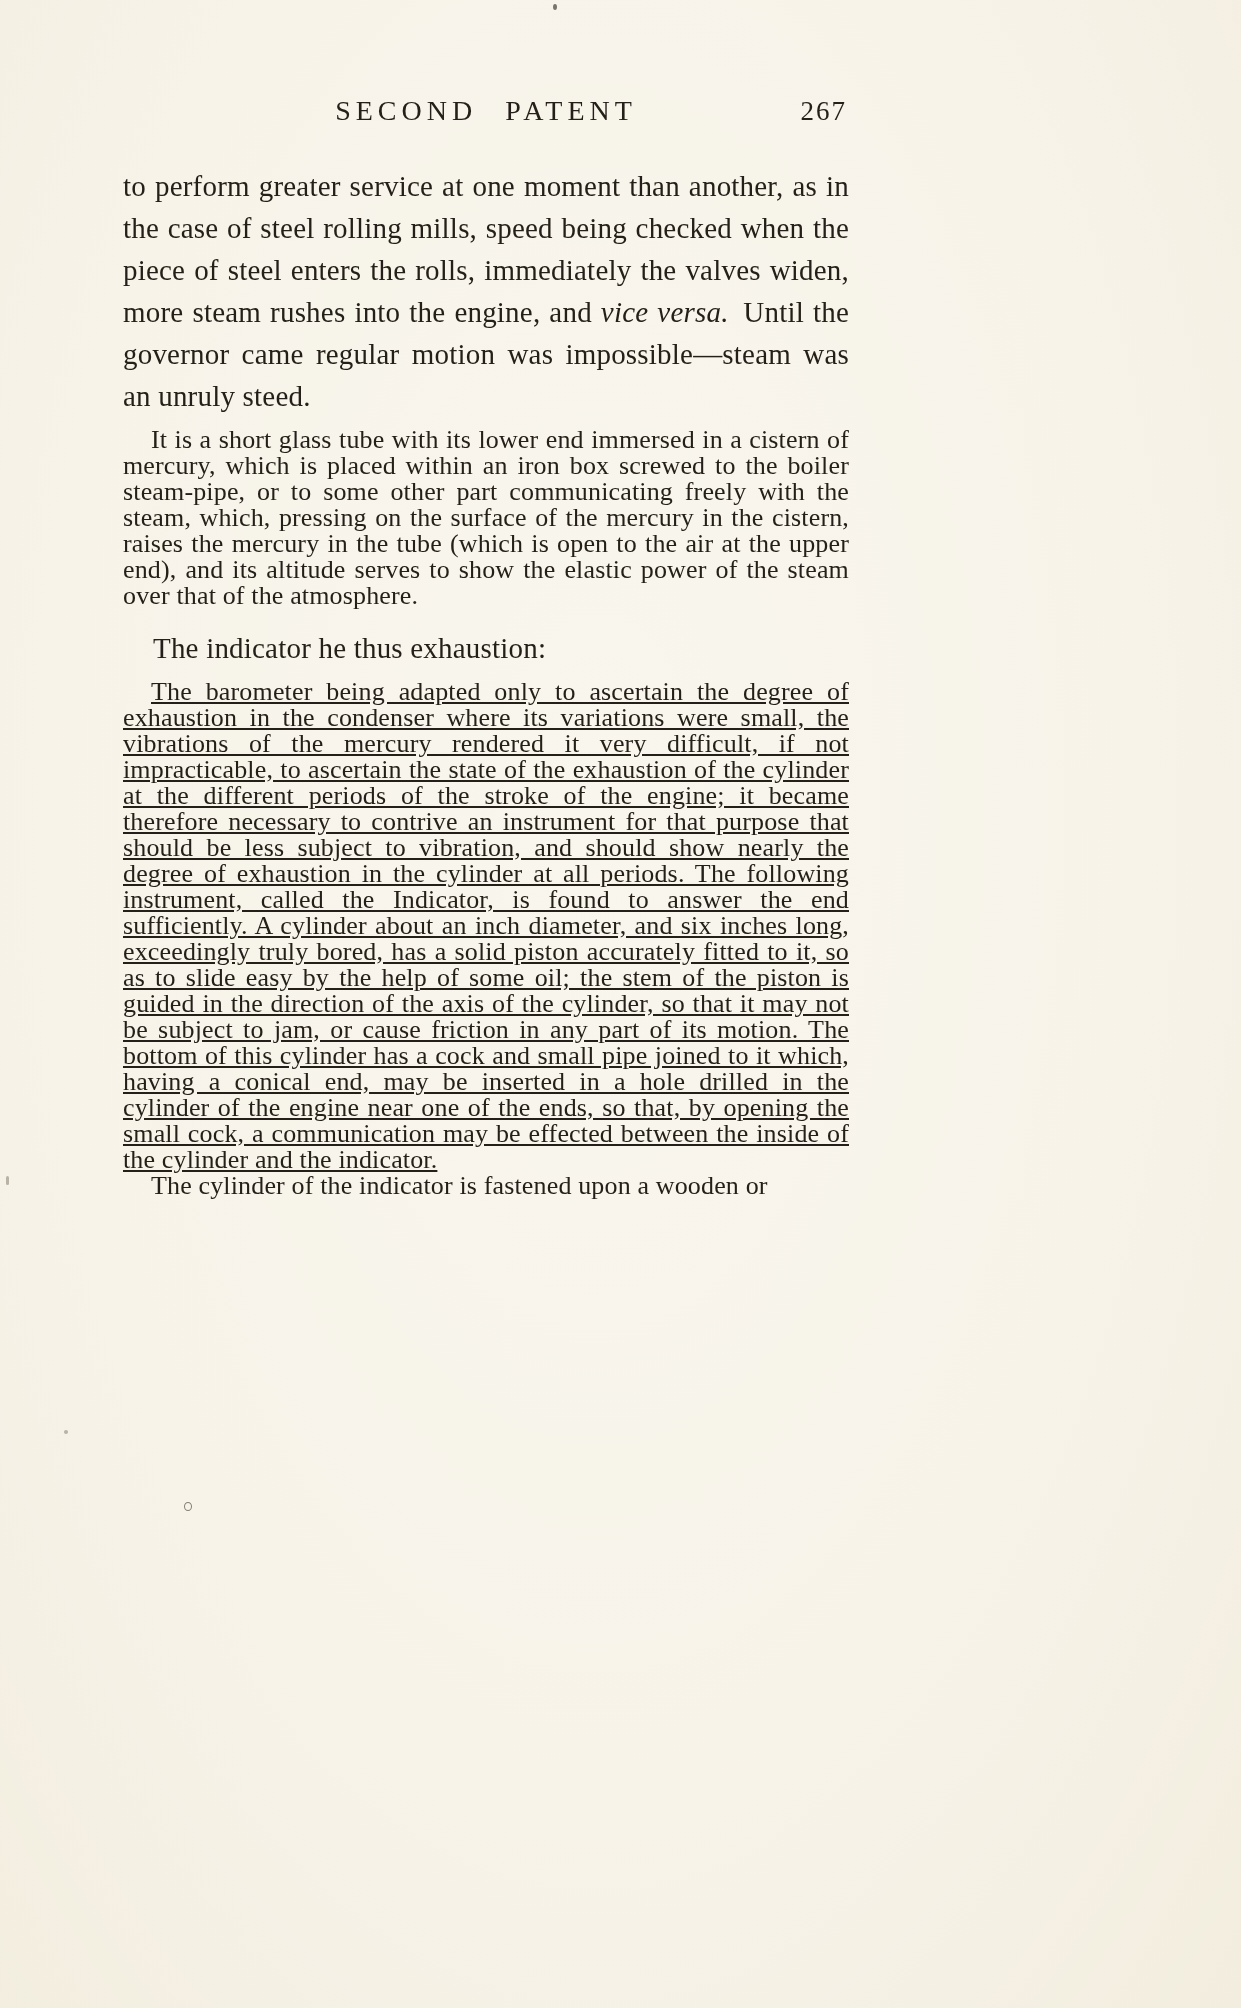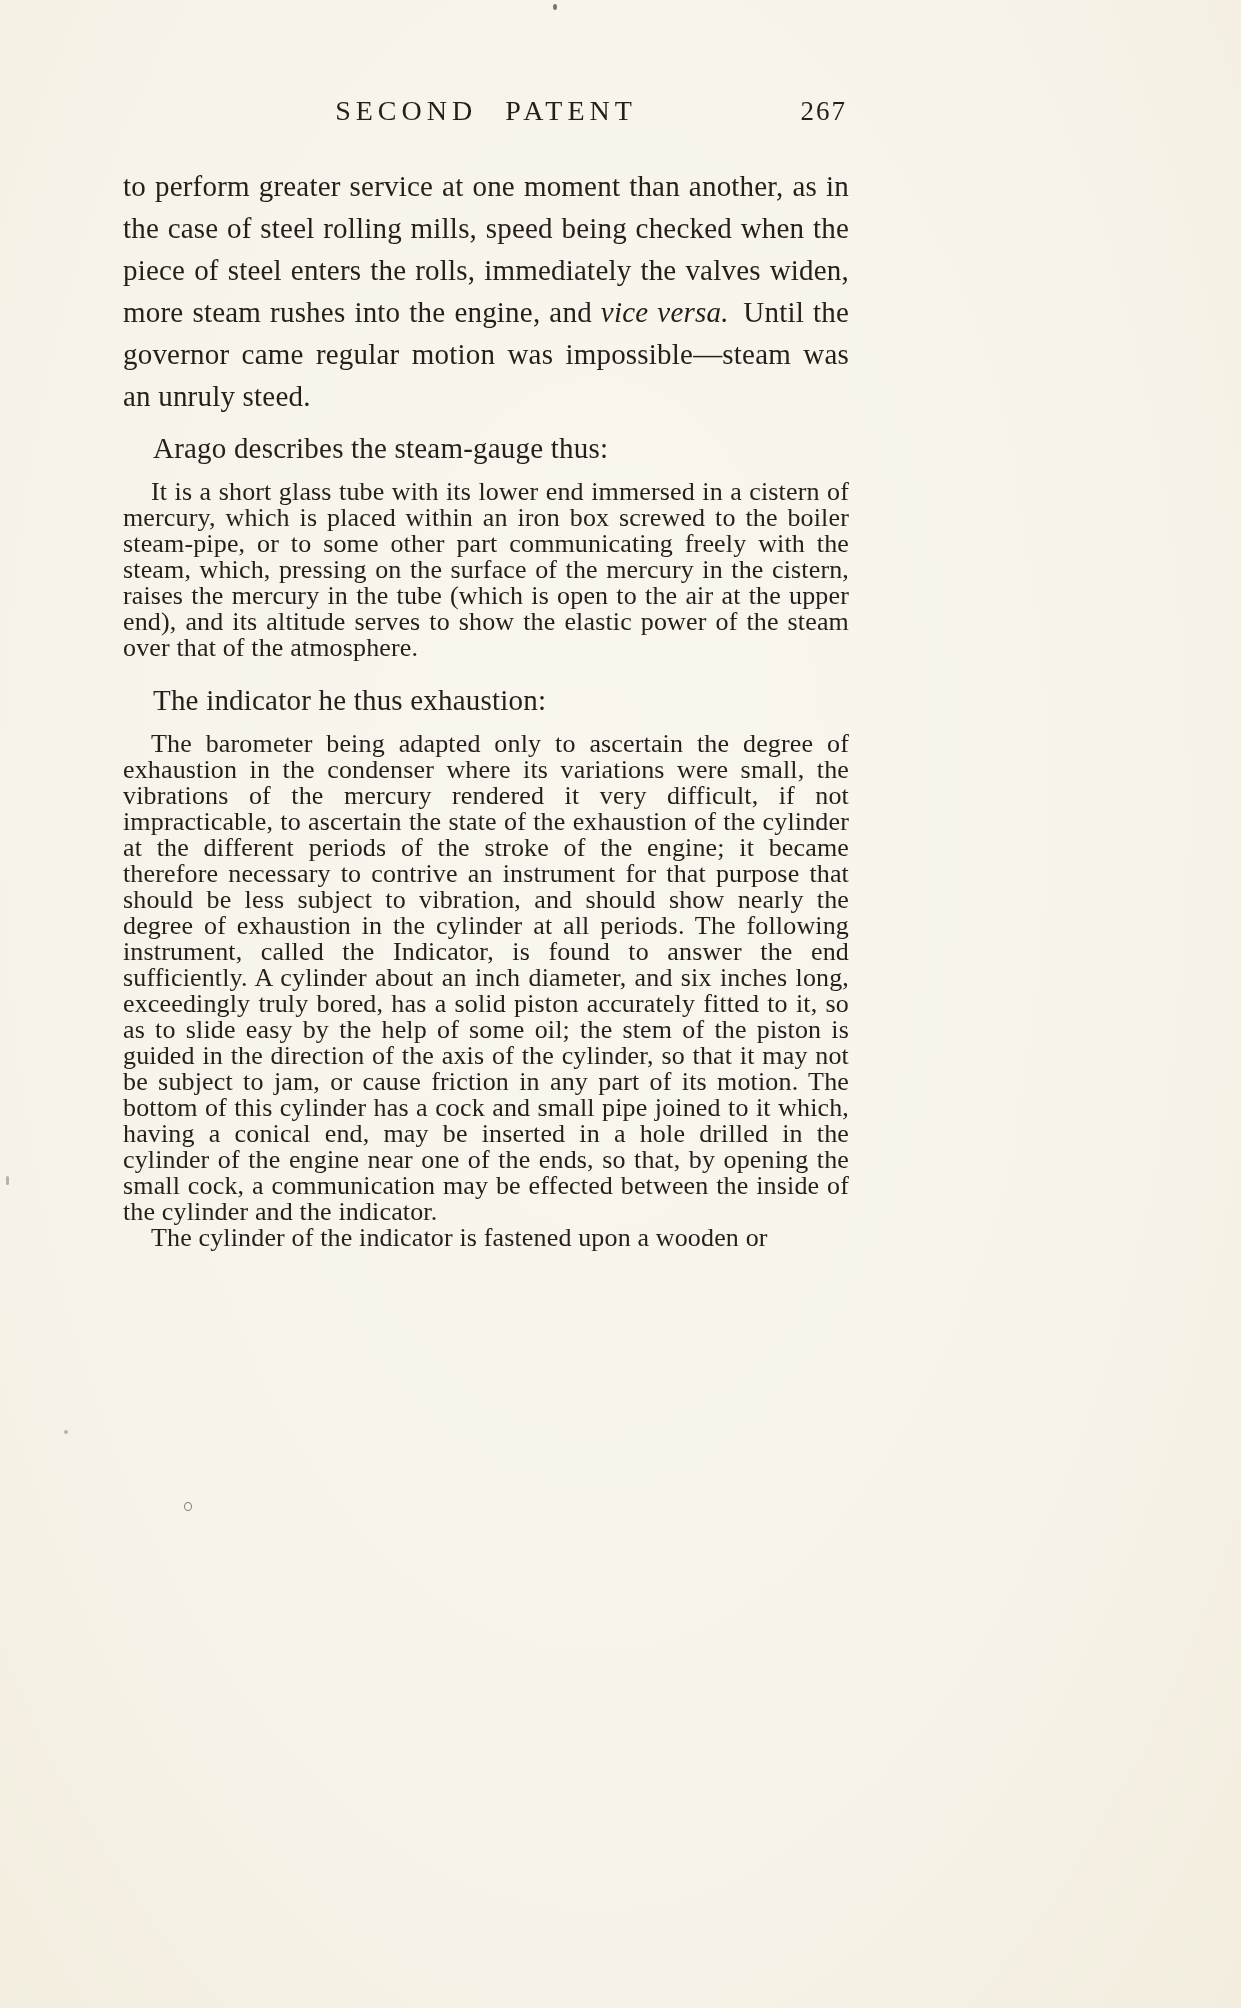--- a/index.html
+++ b/index.html
@@ -74,20 +74,21 @@
     line-height: 26px;
     text-align: justify;
     text-indent: 28px;
     letter-spacing: 0.15px;
   }
   .quote-steam-gauge {
     margin-bottom: 18px;
   }
   .quote-indicator {
     margin-bottom: 0;
+    text-decoration: underline;
   }
   .italic-phrase {
     font-style: italic;
   }
   
   .speck {
     position: absolute;
     background: rgba(55, 48, 38, 0.65);
     border-radius: 50%;
   }
@@ -108,21 +109,20 @@
 
 <div class="text-column">
 
   <div class="running-header">
     <h1 class="running-title">SECOND PATENT</h1>
     <span class="page-number">267</span>
   </div>
 
   <p class="body-lg para-opening"><span>to perform greater service at one moment than another, as in the case of steel rolling mills, speed being checked when the piece of steel enters the rolls, immediately the valves widen, more steam rushes into the engine, and </span><em class="italic-phrase">vice versa.</em><span> Until the governor came regular motion was impossible—steam was an unruly steed.</span></p>
 
-  <p class="body-lg lead-line">Arago describes the steam-gauge thus:</p>
 
   <p class="quote quote-steam-gauge">It is a short glass tube with its lower end immersed in a cistern of mercury, which is placed within an iron box screwed to the boiler steam-pipe, or to some other part communicating freely with the steam, which, pressing on the surface of the mercury in the cistern, raises the mercury in the tube (which is open to the air at the upper end), and its altitude serves to show the elastic power of the steam over that of the atmosphere.</p>
 
   <p class="body-lg lead-line">The indicator he thus exhaustion:</p>
 
   <p class="quote quote-indicator">The barometer being adapted only to ascertain the degree of exhaustion in the condenser where its variations were small, the vibrations of the mercury rendered it very difficult, if not impracticable, to ascertain the state of the exhaustion of the cylinder at the different periods of the stroke of the engine; it became therefore necessary to contrive an instrument for that purpose that should be less subject to vibration, and should show nearly the degree of exhaustion in the cylinder at all periods.  The following instrument, called the Indicator, is found to answer the end sufficiently.  A cylinder about an inch diameter, and six inches long, exceedingly truly bored, has a solid piston accurately fitted to it, so as to slide easy by the help of some oil; the stem of the piston is guided in the direction of the axis of the cylinder, so that it may not be subject to jam, or cause friction in any part of its motion.  The bottom of this cylinder has a cock and small pipe joined to it which, having a conical end, may be inserted in a hole drilled in the cylinder of the engine near one of the ends, so that, by opening the small cock, a communication may be effected between the inside of the cylinder and the indicator.</p>
 
   <p class="quote quote-indicator-continued">The cylinder of the indicator is fastened upon a wooden or</p>
 
 </div>

